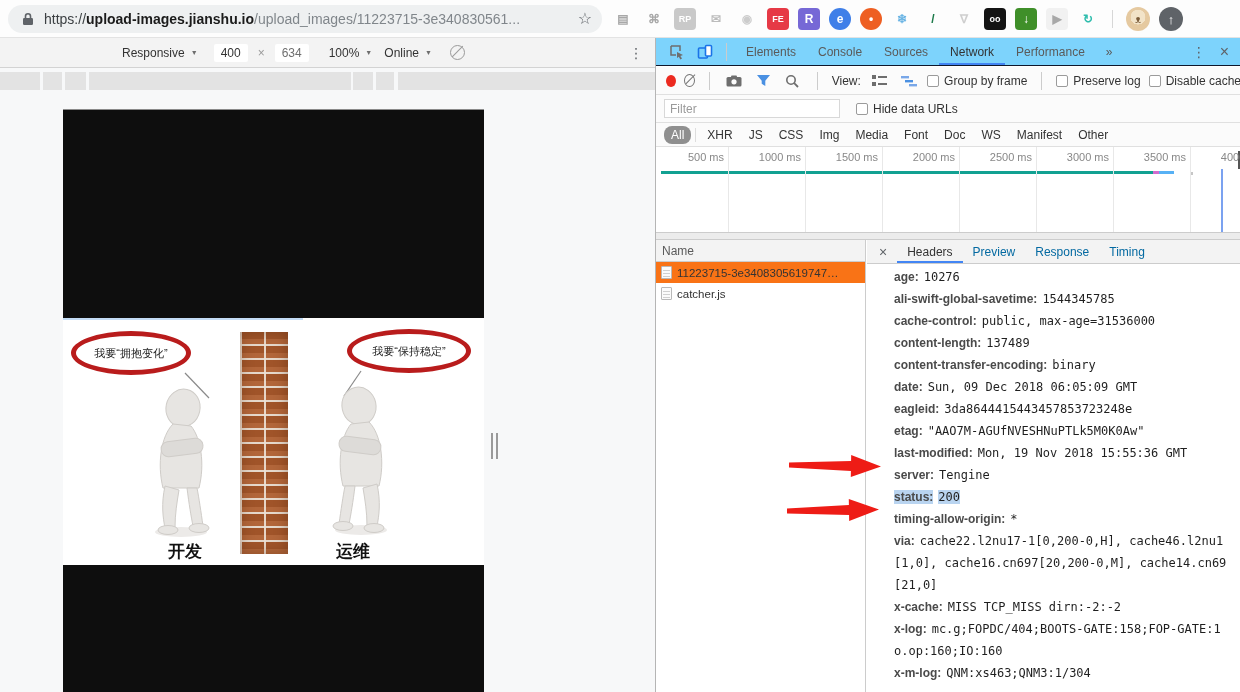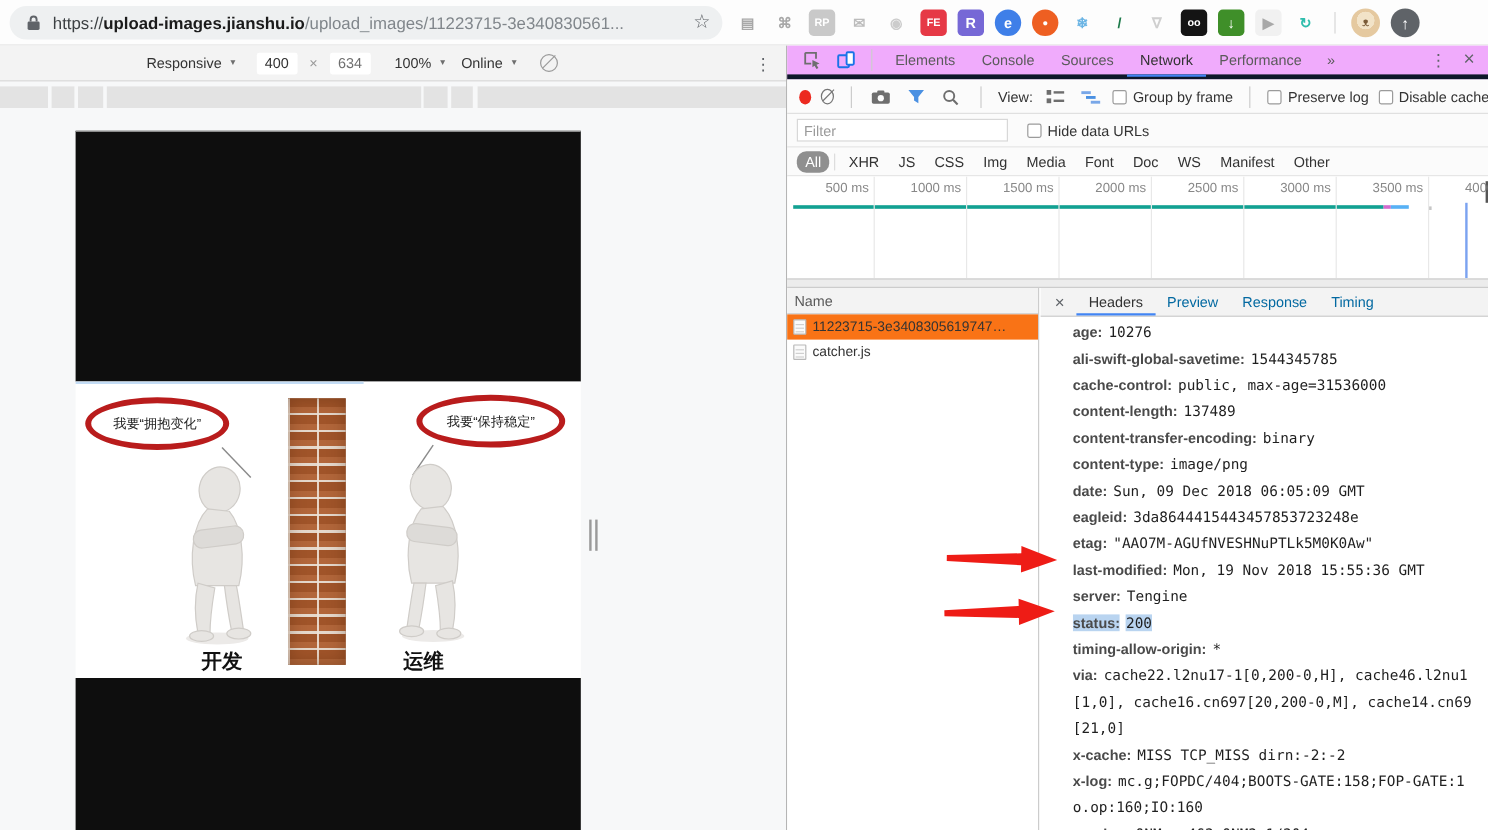--- a/index.html
+++ b/index.html
@@ -67,21 +67,21 @@
   .label-left { left:82px; }
   .label-right { left:250px; }
   .tails { position:absolute; left:0; top:0; }
   .resize-handle { position:absolute; left:491px; top:365px; width:8px; height:26px; display:flex; gap:3px; }
   .resize-handle i { width:2px; height:26px; background:#9a9a9a; }
 
   
   .devtools { position:absolute; left:655px; top:38px; width:585px; height:654px; background:#fff;
     border-left:1px solid #b5b5b5; font-size:12px; color:#333; }
   .dt-row { position:absolute; left:0; width:585px; display:flex; align-items:center; }
-  .tabstrip { top:0; height:28px; background:#f0abfc; border-bottom:4px solid #0f172a; padding-left:8px; gap:2px; }
+  .tabstrip { top:0; height:28px; background:#7dd3fc; border-bottom:1px solid #0f172a; padding-left:8px; gap:2px; }
   .tool-ic { width:26px; height:22px; display:inline-flex; align-items:center; justify-content:center; }
   .vdiv { width:1px; height:18px; background:#ccc; margin:0 6px; }
   .dt-tab { padding:0 11px; height:27px; display:inline-flex; align-items:center; color:#5a5a5a; }
   .dt-tab.active { color:#333; box-shadow:inset 0 -2px 0 #4285f4; }
   .chev-more { color:#5a5a5a; padding:0 8px; }
   .tab-right { margin-left:auto; display:flex; align-items:center; }
   .kebab-v { color:#5f6368; font-size:14px; padding:0 10px; }
   .x-close { color:#5f6368; font-size:16px; padding:0 12px 0 4px; }
 
   .nettoolbar { top:29px; height:28px; background:#fbfbfb; border-bottom:1px solid #e0e0e0; padding-left:10px; gap:8px; }
@@ -419,21 +419,20 @@
             <span class="d-tab">Response</span>
             <span class="d-tab">Timing</span>
           </span>
       </div>
       <div class="hdr-content" id="hdr-content">
           <div class="hline"><span class="hname">age:</span><span class="hval">10276</span></div>
           <div class="hline"><span class="hname">ali-swift-global-savetime:</span><span class="hval">1544345785</span></div>
           <div class="hline"><span class="hname">cache-control:</span><span class="hval">public, max-age=31536000</span></div>
           <div class="hline"><span class="hname">content-length:</span><span class="hval">137489</span></div>
           <div class="hline"><span class="hname">content-transfer-encoding:</span><span class="hval">binary</span></div>
-          <div class="hline"><span class="hname">content-type:</span><span class="hval">image/png</span></div>
           <div class="hline"><span class="hname">date:</span><span class="hval">Sun, 09 Dec 2018 06:05:09 GMT</span></div>
           <div class="hline"><span class="hname">eagleid:</span><span class="hval">3da8644415443457853723248e</span></div>
           <div class="hline"><span class="hname">etag:</span><span class="hval">"AAO7M-AGUfNVESHNuPTLk5M0K0Aw"</span></div>
           <div class="hline"><span class="hname">last-modified:</span><span class="hval">Mon, 19 Nov 2018 15:55:36 GMT</span></div>
           <div class="hline"><span class="hname">server:</span><span class="hval">Tengine</span></div>
           <div class="hline"><span class="hname hl-sel">status:</span><span class="hval hl-sel">200</span></div>
           <div class="hline"><span class="hname">timing-allow-origin:</span><span class="hval">*</span></div>
           <div class="hline"><span class="hname">via:</span><span class="hval">cache22.l2nu17-1[0,200-0,H], cache46.l2nu1</span></div>
           <div class="hline cont"><span class="hval">[1,0], cache16.cn697[20,200-0,M], cache14.cn69</span></div>
           <div class="hline cont"><span class="hval">[21,0]</span></div>

